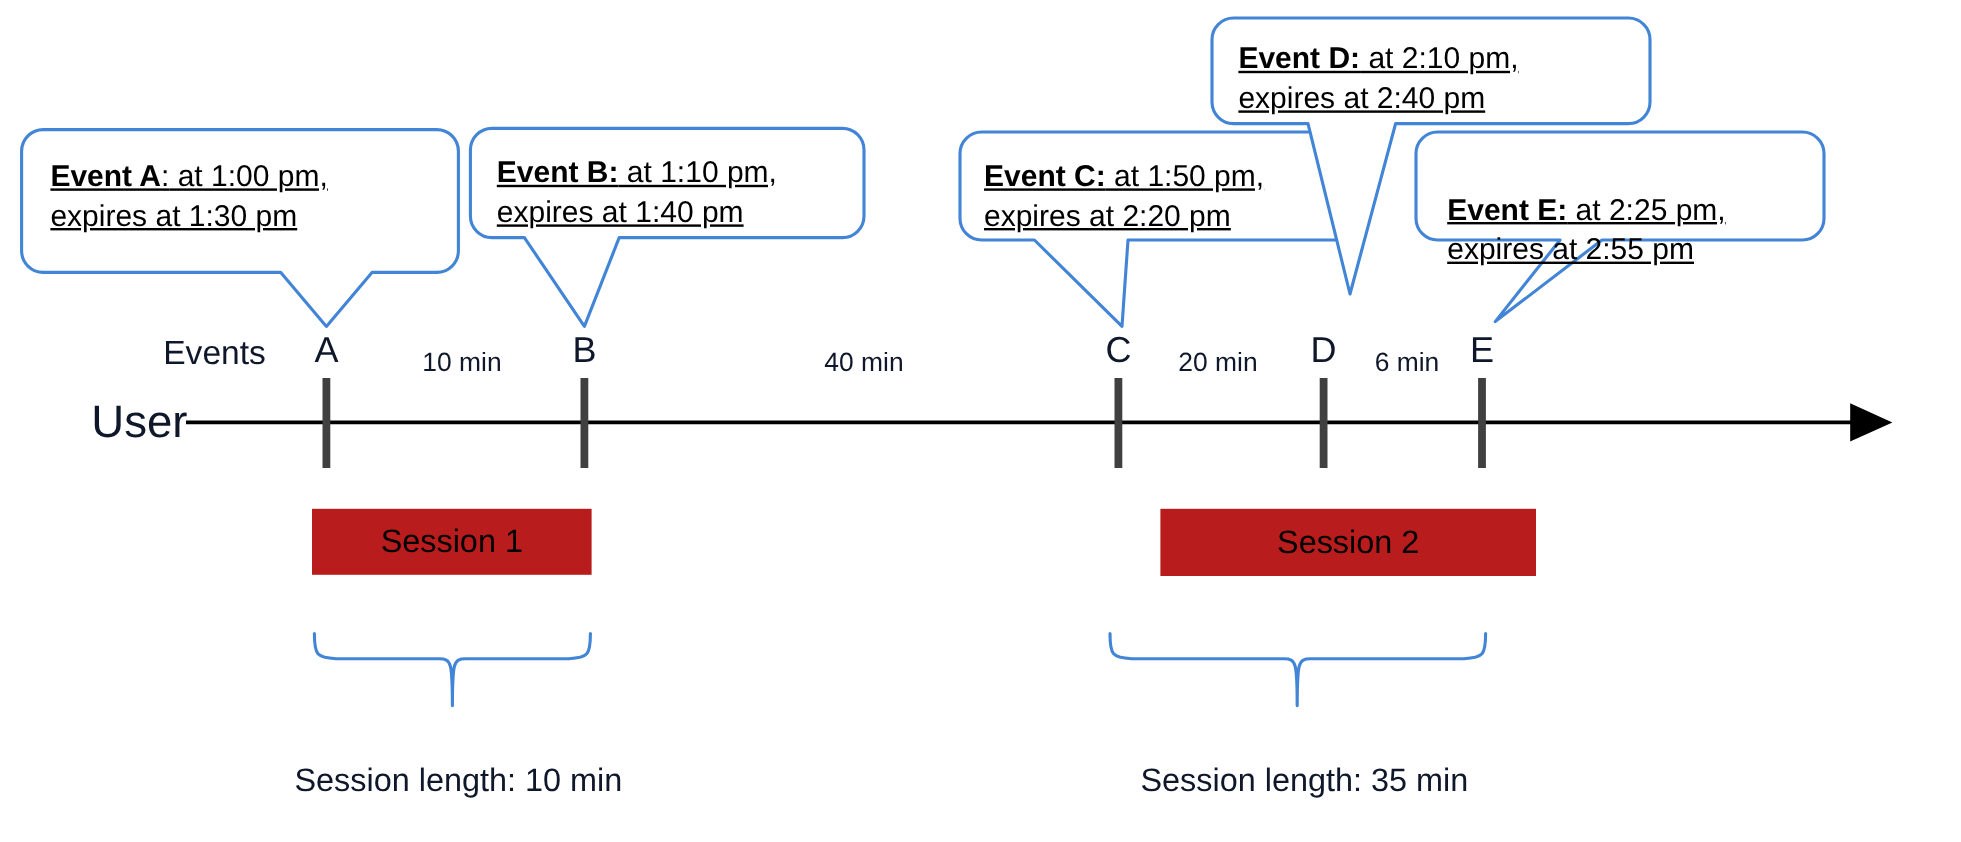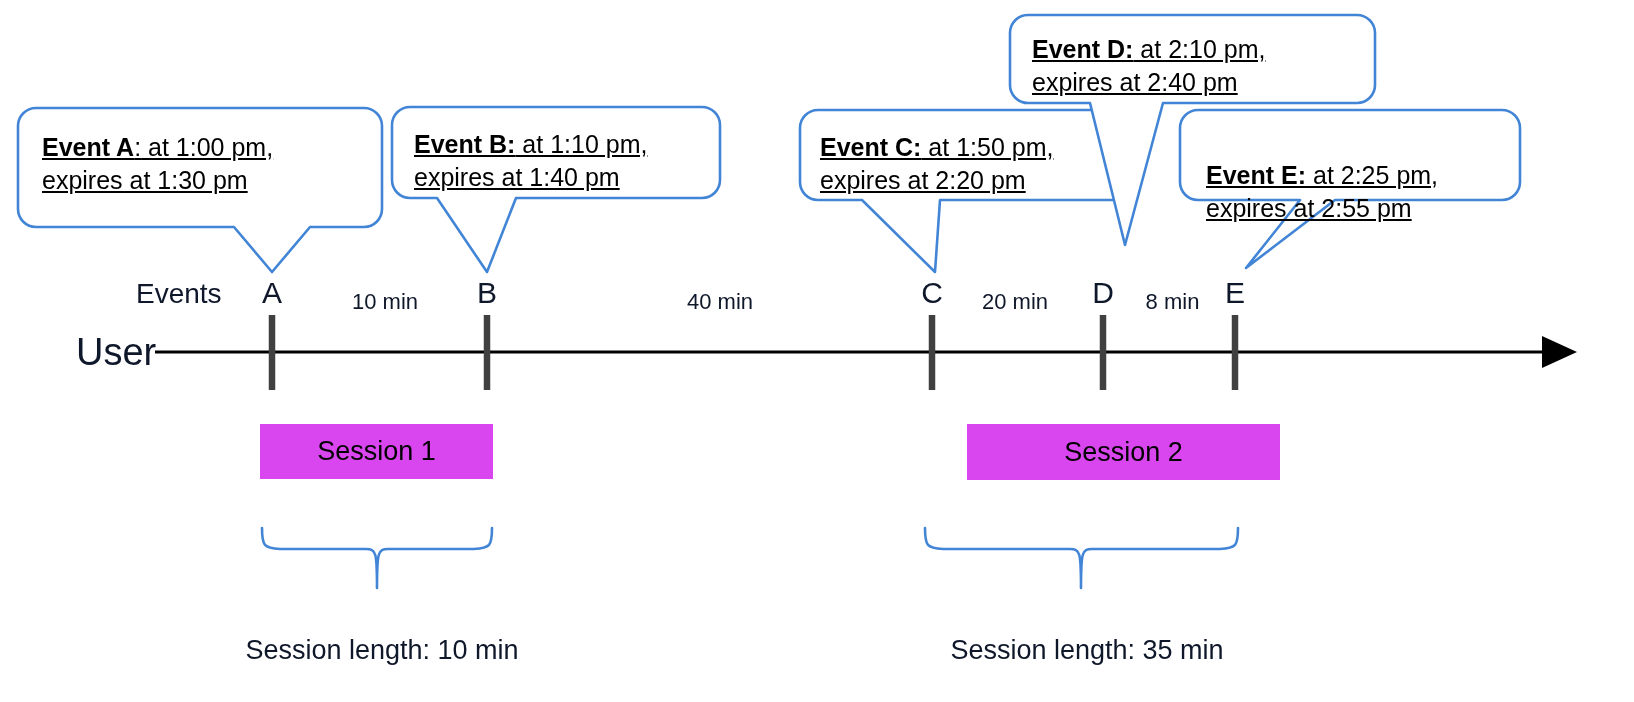--- a/index.html
+++ b/index.html
@@ -62,21 +62,21 @@
     font-size: 22px;
     text-align: center;
   }
   .lbl-session-box {
     position: absolute;
     font-size: 27px;
     color: #000000;
     display: flex;
     align-items: center;
     justify-content: center;
-    background: #d946ef;
+    background: #b91c1c;
     box-sizing: border-box;
   }
   .lbl-length {
     font-size: 27px;
     text-align: center;
     margin-top: 17px;
   }
 </style>
 </head>
 <body>
@@ -155,21 +155,21 @@
 
   <div class="lbl lbl-marker" style="left:252px; top:276px; width:40px;">A</div>
   <div class="lbl lbl-marker" style="left:467px; top:276px; width:40px;">B</div>
   <div class="lbl lbl-marker" style="left:912px; top:276px; width:40px;">C</div>
   <div class="lbl lbl-marker" style="left:1083px; top:276px; width:40px;">D</div>
   <div class="lbl lbl-marker" style="left:1215px; top:276px; width:40px;">E</div>
 
   <div class="lbl lbl-gap" style="left:330px; top:289px; width:110px;">10 min</div>
   <div class="lbl lbl-gap" style="left:665px; top:289px; width:110px;">40 min</div>
   <div class="lbl lbl-gap" style="left:960px; top:289px; width:110px;">20 min</div>
-  <div class="lbl lbl-gap" style="left:1125px; top:289px; width:95px;">8 min</div>
+  <div class="lbl lbl-gap" style="left:1125px; top:289px; width:95px;">6 min</div>
 
   <div class="lbl-session-box" style="left:260px; top:424px; width:233px; height:55px;">Session 1</div>
   <div class="lbl-session-box" style="left:967px; top:424px; width:313px; height:56px;">Session 2</div>
 
   <div class="lbl lbl-length" style="left:237px; top:618px; width:290px;">Session length: 10 min</div>
   <div class="lbl lbl-length" style="left:942px; top:618px; width:290px;">Session length: 35 min</div>
 
 </div>
 
 </body></html>

